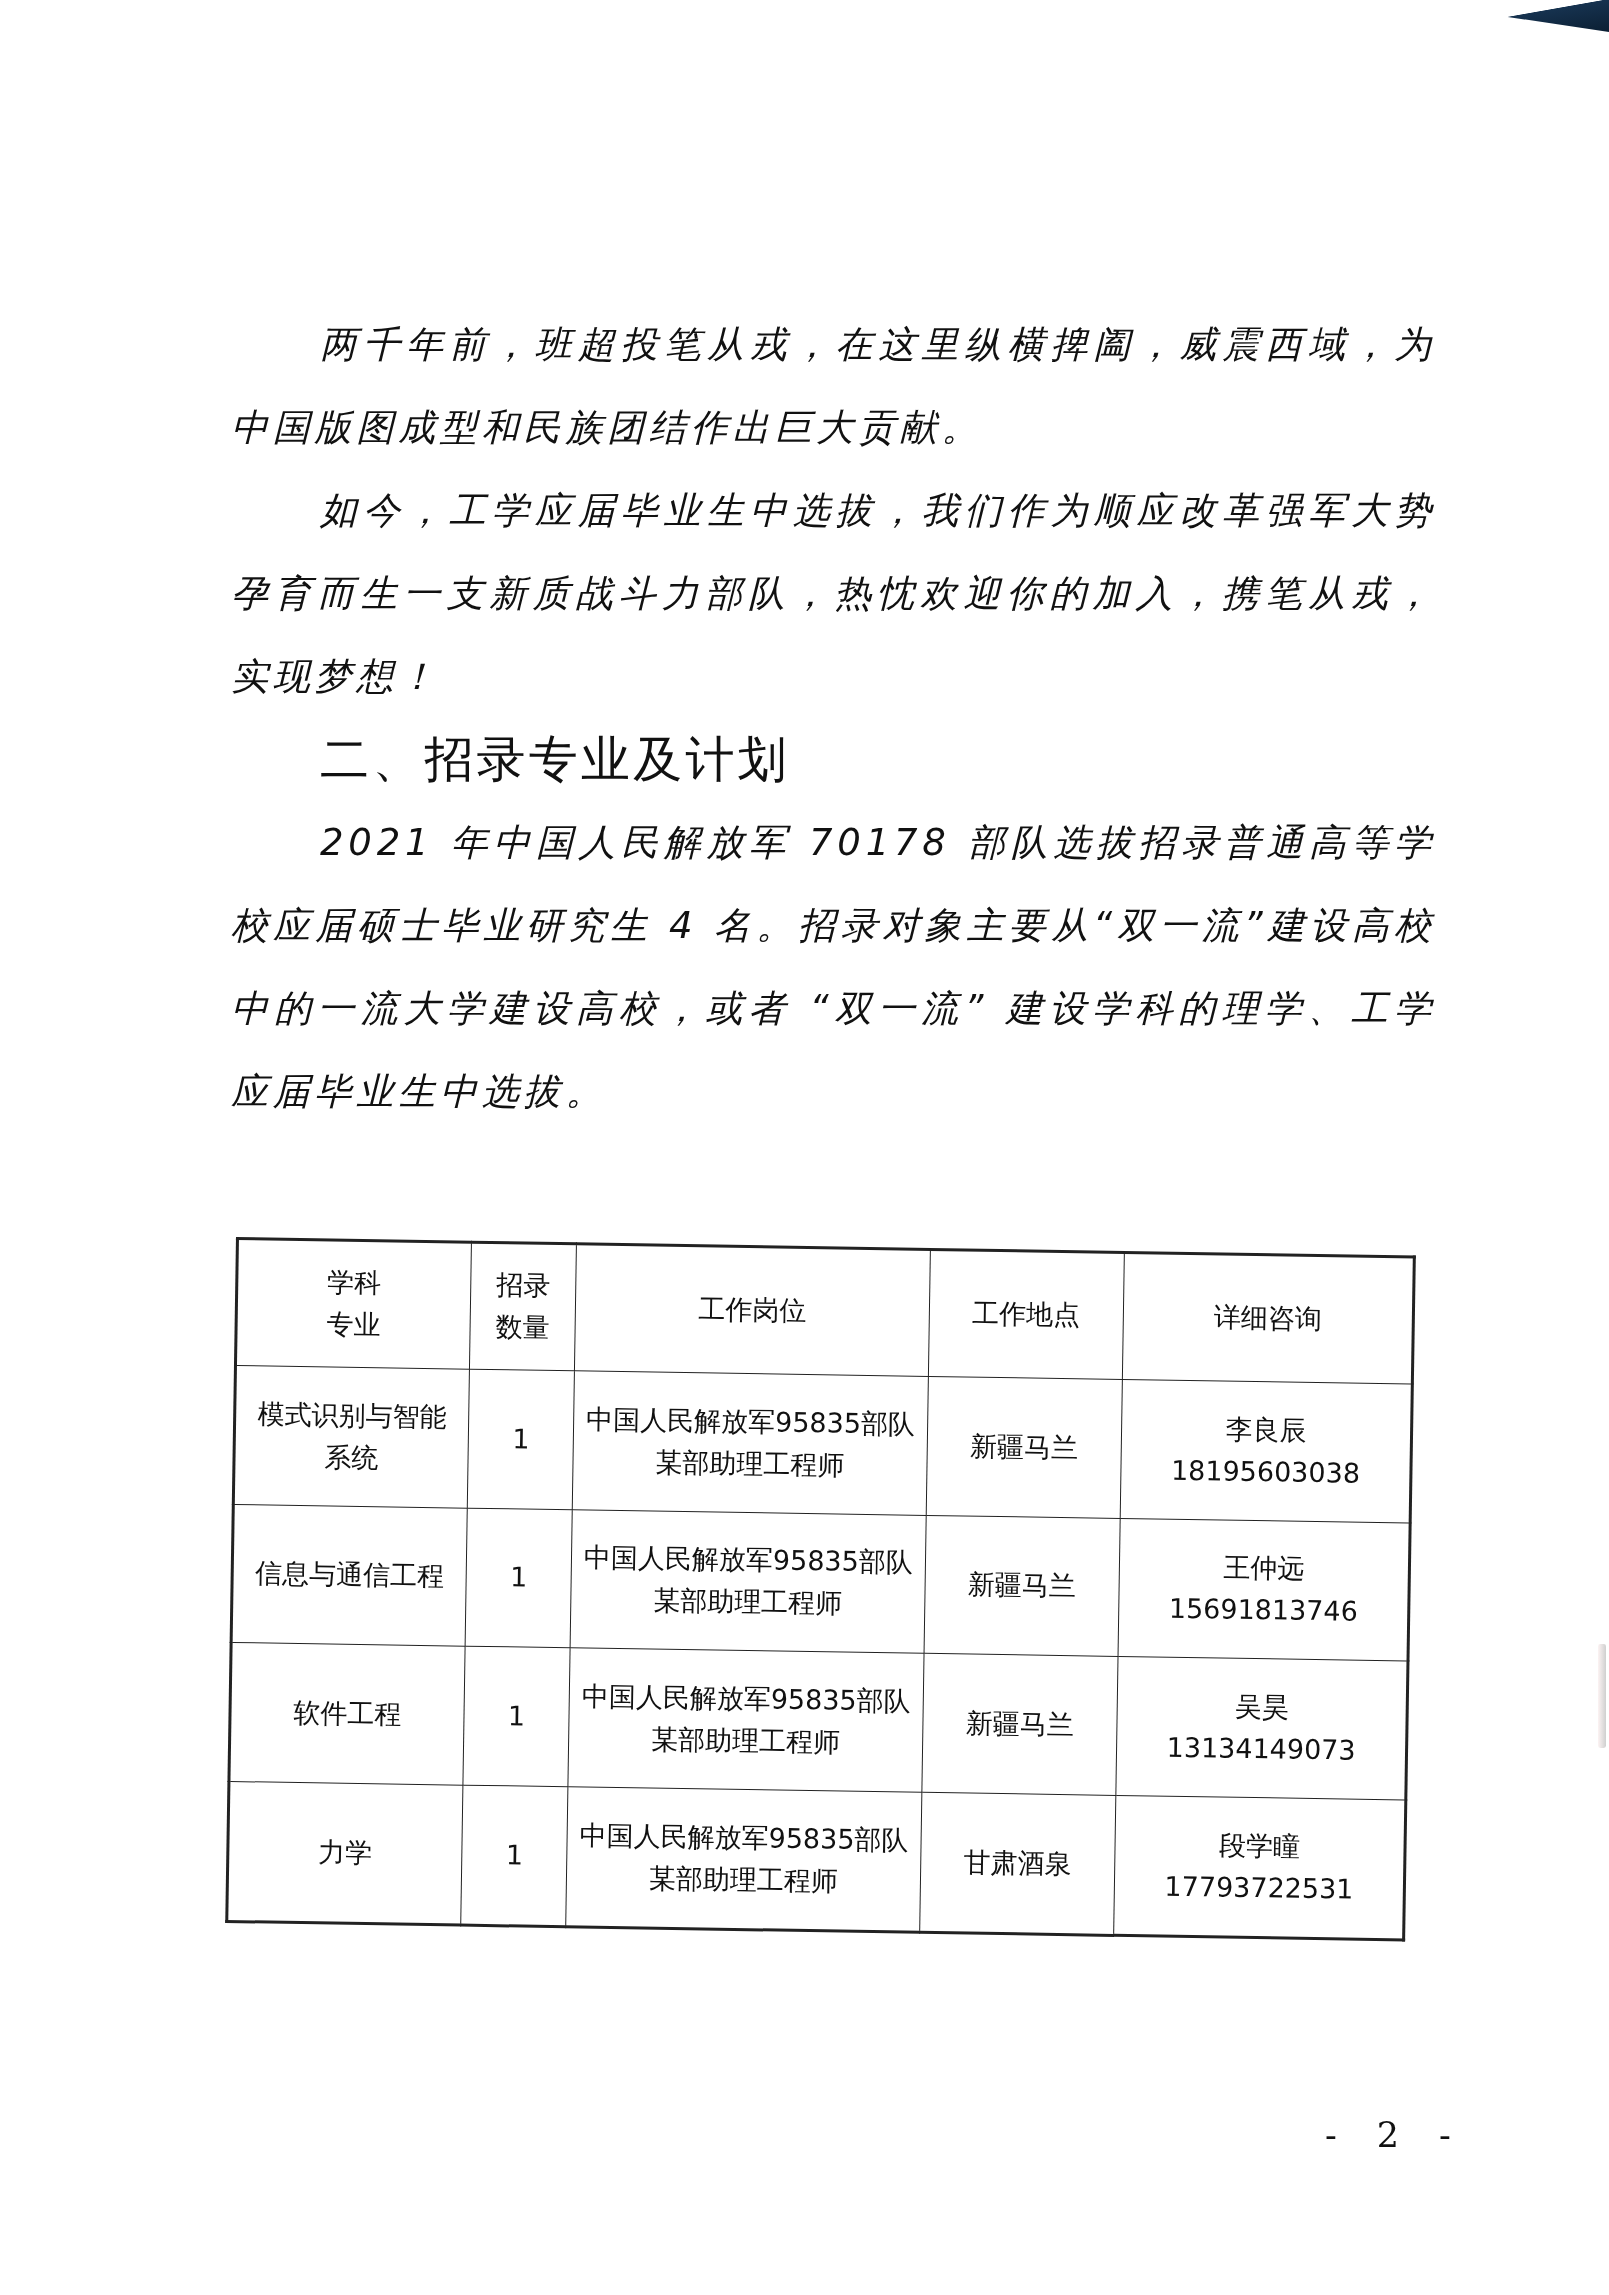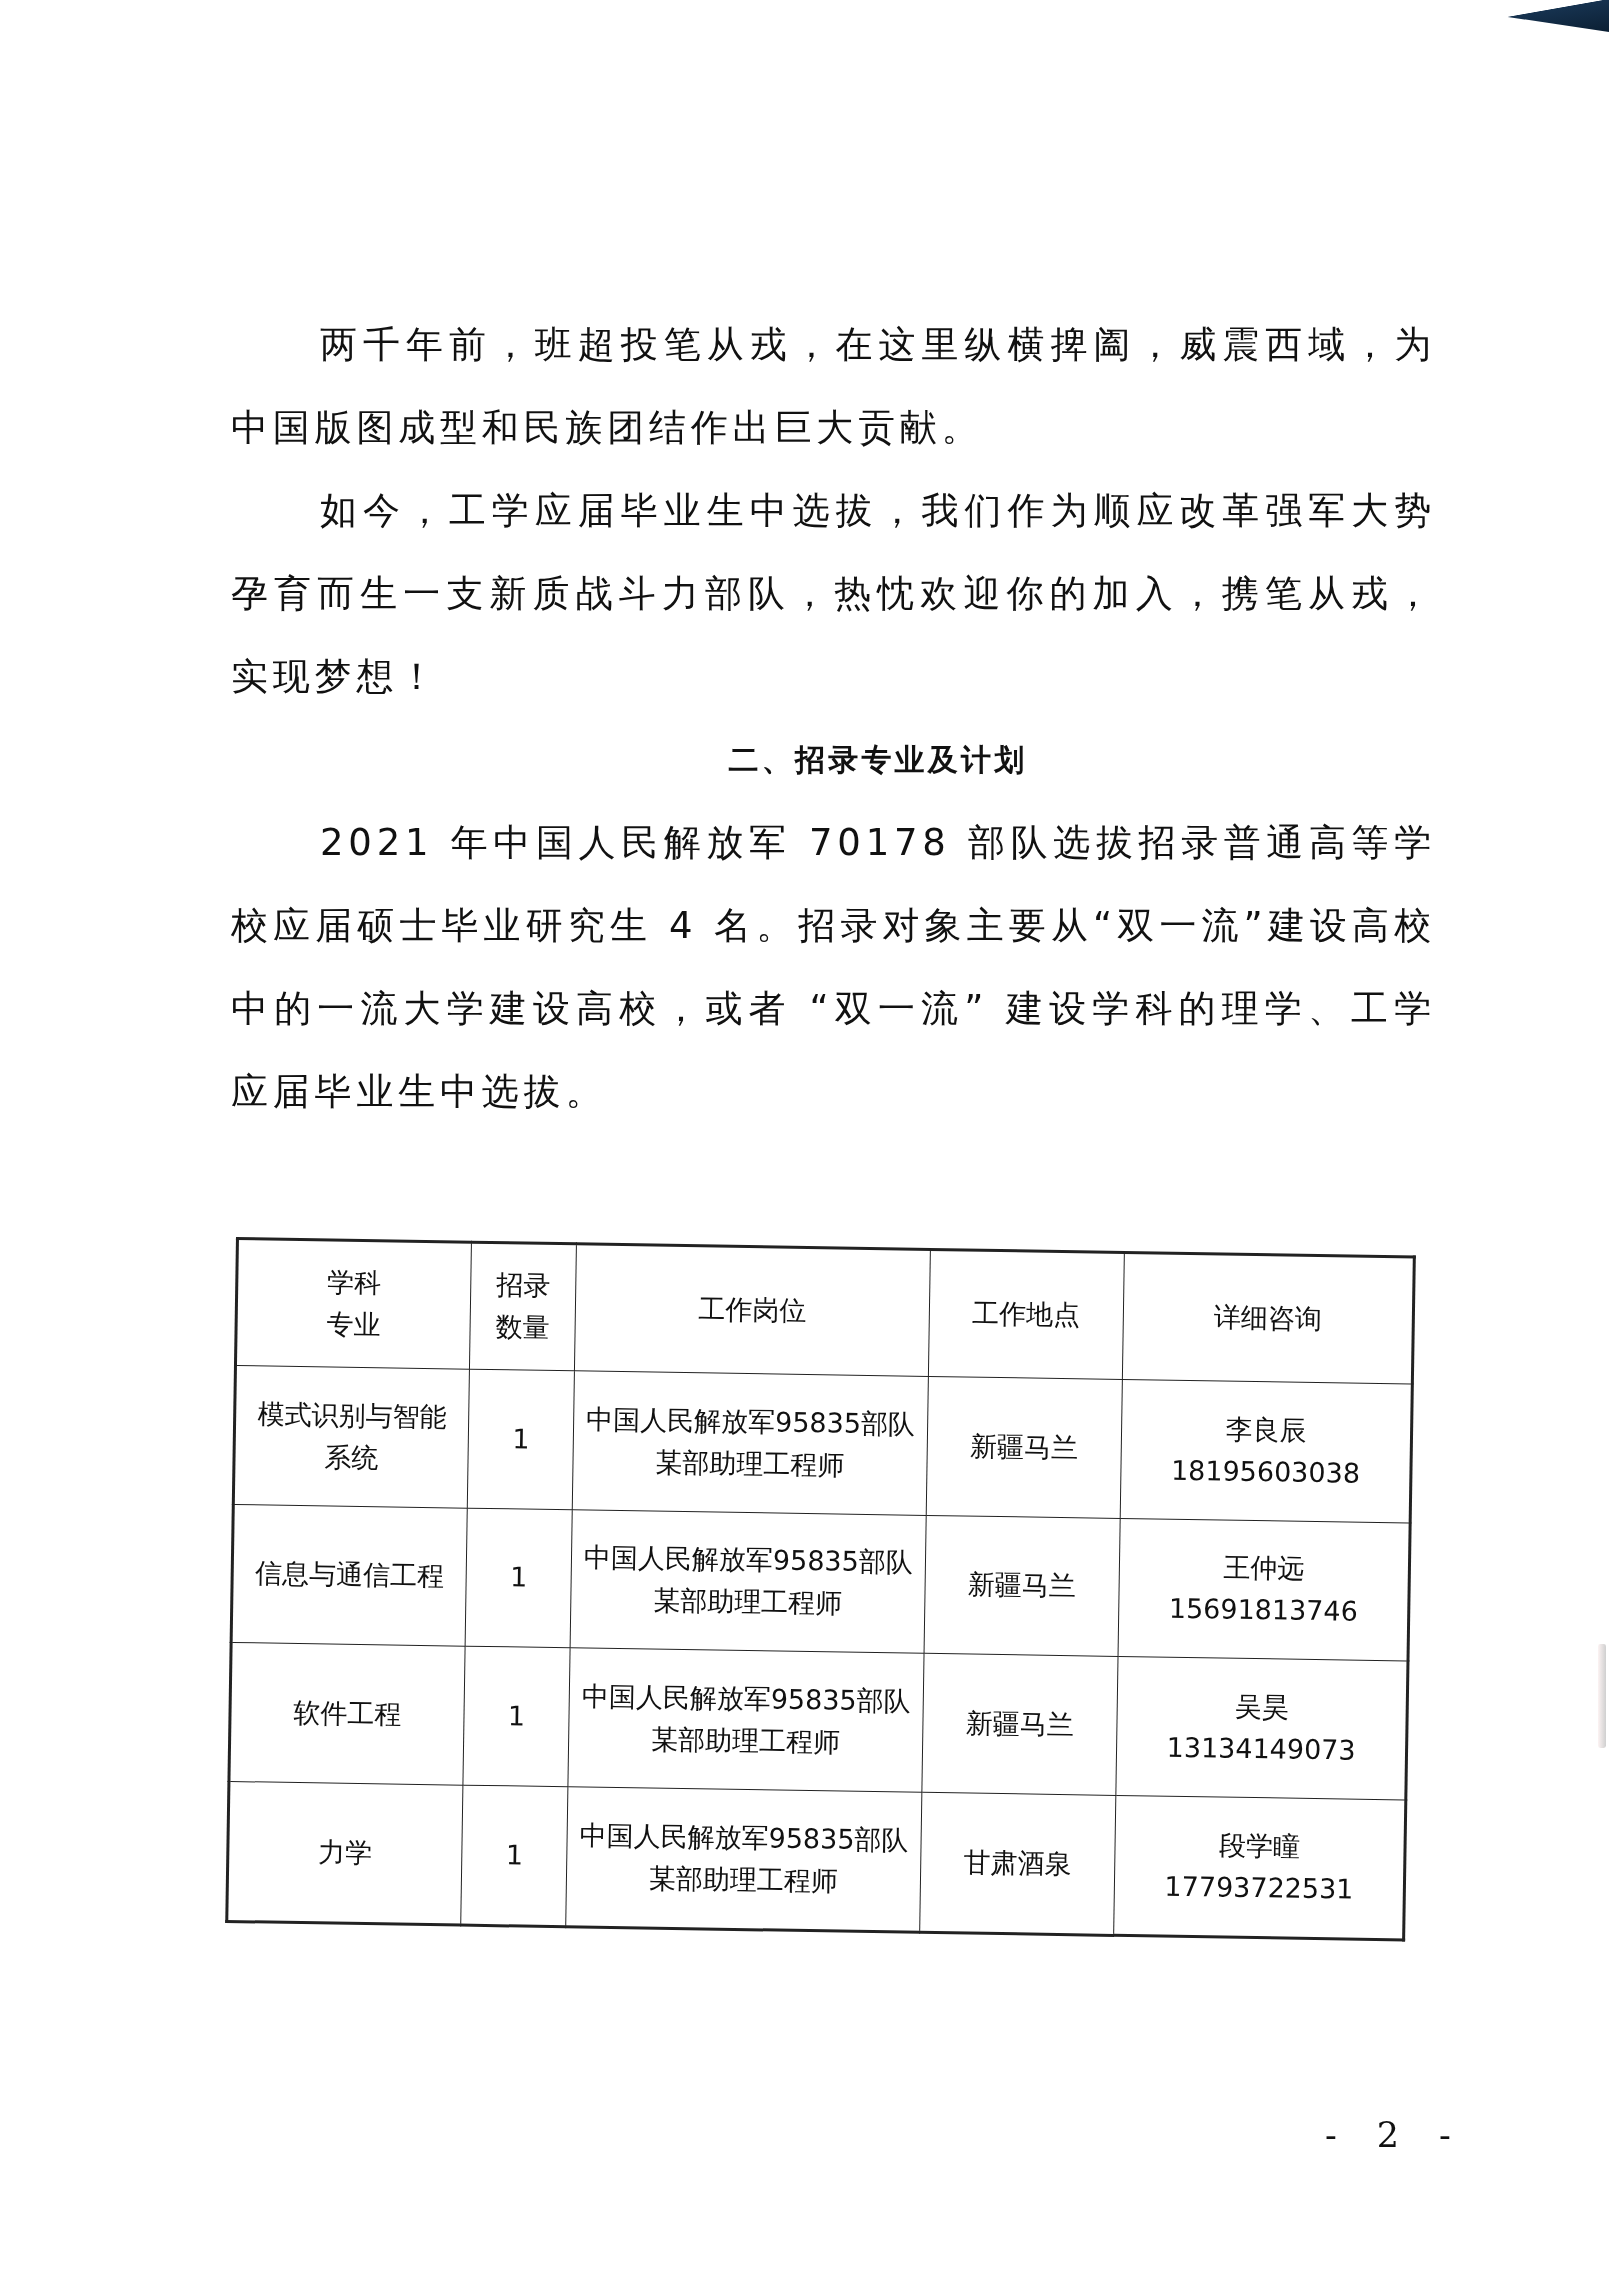--- a/index.html
+++ b/index.html
@@ -40,29 +40,29 @@
     top: 303px;
     width: 1205px;
   }
   .para {
     font-size: 37px;
     line-height: 83px;
     letter-spacing: 4.8px;
     margin: 0;
     text-align: justify;
     text-indent: 89px;
+    font-style: italic;
   }
   .heading {
-    font-size: 30px;
+    font-size: 49px;
     line-height: 83px;
     letter-spacing: 3.2px;
     margin: 0;
     padding-left: 89px;
-    font-weight: bold;
-    text-align: center;
+    font-weight: normal;
   }
   table.plan {
     position: absolute;
     left: 236px;
     top: 1237px;
     width: 1180px;
     border-collapse: collapse;
     border: 3.2px solid #222;
     transform: rotate(0.9deg);
     transform-origin: left top;

